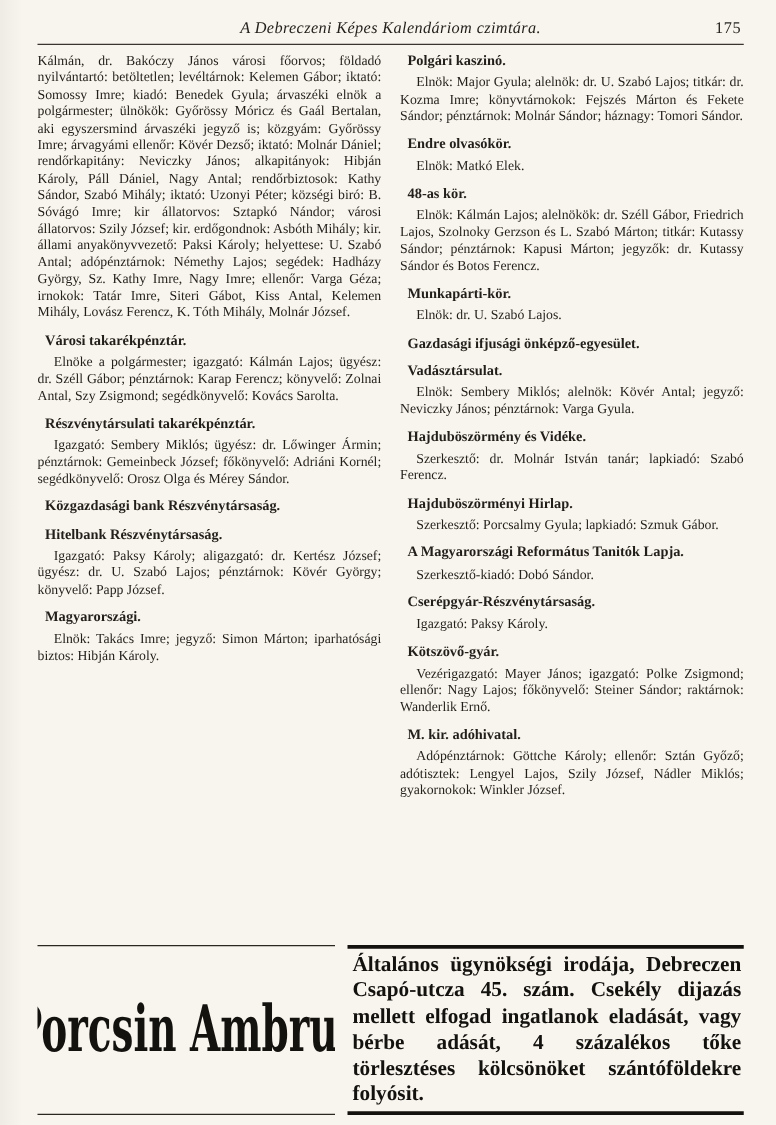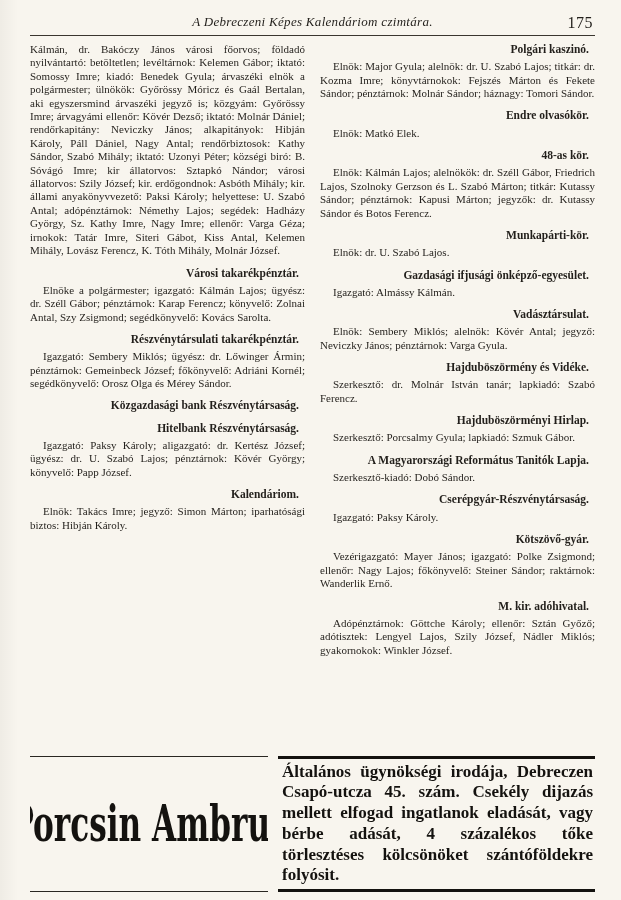--- a/index.html
+++ b/index.html
@@ -26,21 +26,21 @@
     height: 18px;
     text-align: center;
     font-size: 13px;
     font-style: italic;
     letter-spacing: 0.3px;
   }
   .page-number {
     position: absolute;
     right: 2px; top: 0;
     font-style: normal;
-    font-size: 16px;
+    font-size: 13px;
     letter-spacing: 0.5px;
   }
   .header-rule {
     border-bottom: 1px solid #3a362f;
     margin: 3px 0 7px 0;
   }
   
   .columns {
     flex: 1;
     display: flex;
@@ -49,21 +49,21 @@
     font-size: 11px;
     line-height: 1.22;
     text-align: justify;
   }
   .col { flex: 1; min-width: 0; }
   .body-text { text-indent: 13px; }
   .body-text.no-indent { text-indent: 0; font-family: Liberation Serif, serif; }
   .section-heading {
     font-size: 11.5px;
     font-weight: bold;
-    text-align: right;
+    text-align: left;
     text-indent: 0;
     margin: 9px 6px 4px 6px;
     line-height: 1.15;
   }
   
   .ad {
     margin-top: 6px;
     display: flex;
     align-items: stretch;
     gap: 10px;
@@ -122,39 +122,38 @@
 
       <h3 class="section-heading">Részvénytársulati takarékpénztár.</h3>
       <p class="body-text">Igazgató: Sembery Miklós; ügyész: dr. Lőwinger Ármin; pénztárnok: Gemeinbeck József; főkönyvelő: Adriáni Kornél; segédkönyvelő: Orosz Olga és Mérey Sándor.</p>
 
       <h3 class="section-heading">Közgazdasági bank Részvénytársaság.</h3>
 
       <h3 class="section-heading">Hitelbank Részvénytársaság.</h3>
 
       <p class="body-text">Igazgató: Paksy Károly; aligazgató: dr. Kertész József; ügyész: dr. U. Szabó Lajos; pénztárnok: Kövér György; könyvelő: Papp József.</p>
 
-      <h3 class="section-heading">Kalendáriom.</h3>
+      <h3 class="section-heading">Magyarországi.</h3>
       <p class="body-text">Elnök: Takács Imre; jegyző: Simon Márton; iparhatósági biztos: Hibján Károly.</p>
     </div>
 
     <div class="col">
       <h3 class="section-heading" style="margin-top:0">Polgári kaszinó.</h3>
       <p class="body-text">Elnök: Major Gyula; alelnök: dr. U. Szabó Lajos; titkár: dr. Kozma Imre; könyvtárnokok: Fejszés Márton és Fekete Sándor; pénztárnok: Molnár Sándor; háznagy: Tomori Sándor.</p>
 
       <h3 class="section-heading">Endre olvasókör.</h3>
       <p class="body-text">Elnök: Matkó Elek.</p>
 
       <h3 class="section-heading">48-as kör.</h3>
       <p class="body-text">Elnök: Kálmán Lajos; alelnökök: dr. Széll Gábor, Friedrich Lajos, Szolnoky Gerzson és L. Szabó Márton; titkár: Kutassy Sándor; pénztárnok: Kapusi Márton; jegyzők: dr. Kutassy Sándor és Botos Ferencz.</p>
 
       <h3 class="section-heading">Munkapárti-kör.</h3>
       <p class="body-text">Elnök: dr. U. Szabó Lajos.</p>
 
       <h3 class="section-heading">Gazdasági ifjusági önképző-egyesület.</h3>
-      <p class="body-text">Igazgató: Almássy Kálmán.</p>
 
       <h3 class="section-heading">Vadásztársulat.</h3>
       <p class="body-text">Elnök: Sembery Miklós; alelnök: Kövér Antal; jegyző: Neviczky János; pénztárnok: Varga Gyula.</p>
 
       <h3 class="section-heading">Hajduböszörmény és Vidéke.</h3>
       <p class="body-text">Szerkesztő: dr. Molnár István tanár; lapkiadó: Szabó Ferencz.</p>
 
       <h3 class="section-heading">Hajduböszörményi Hirlap.</h3>
       <p class="body-text">Szerkesztő: Porcsalmy Gyula; lapkiadó: Szmuk Gábor.</p>
 

